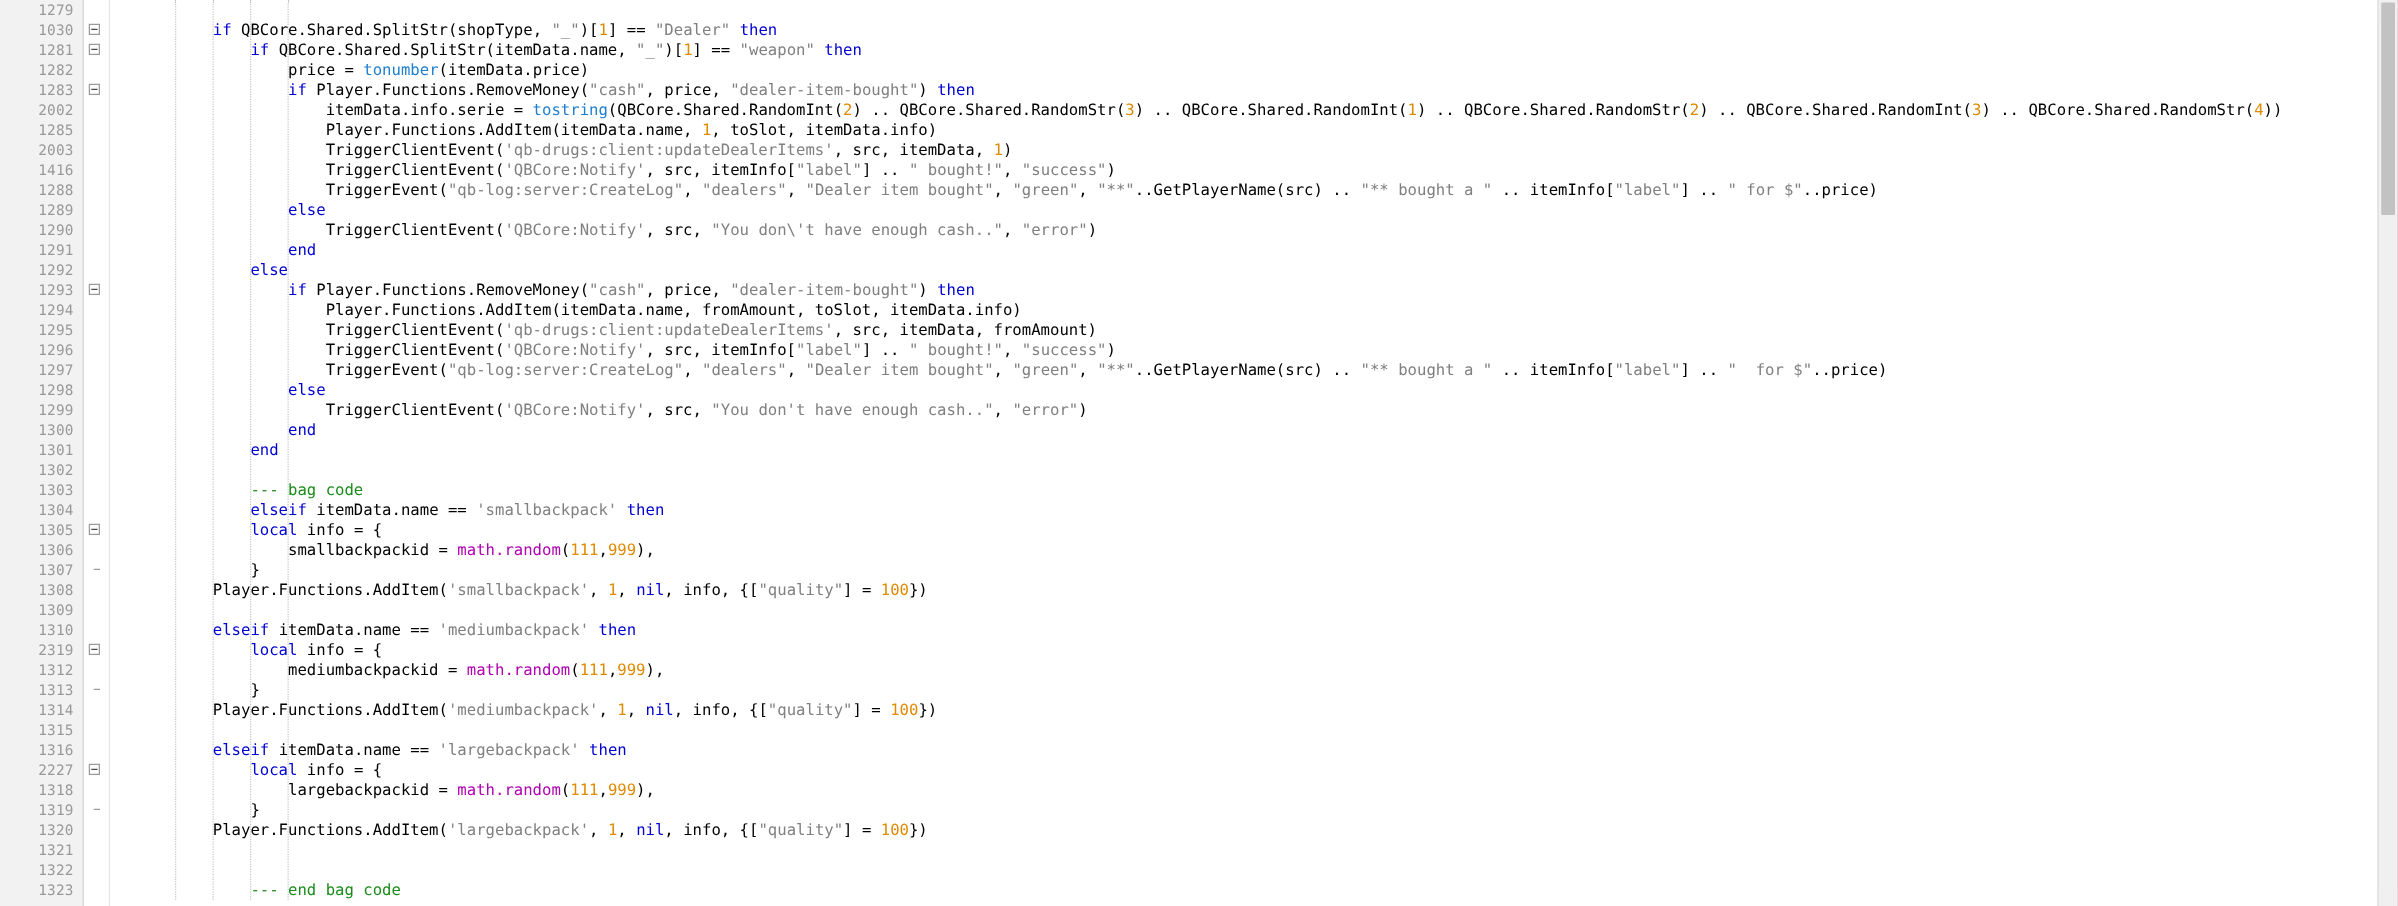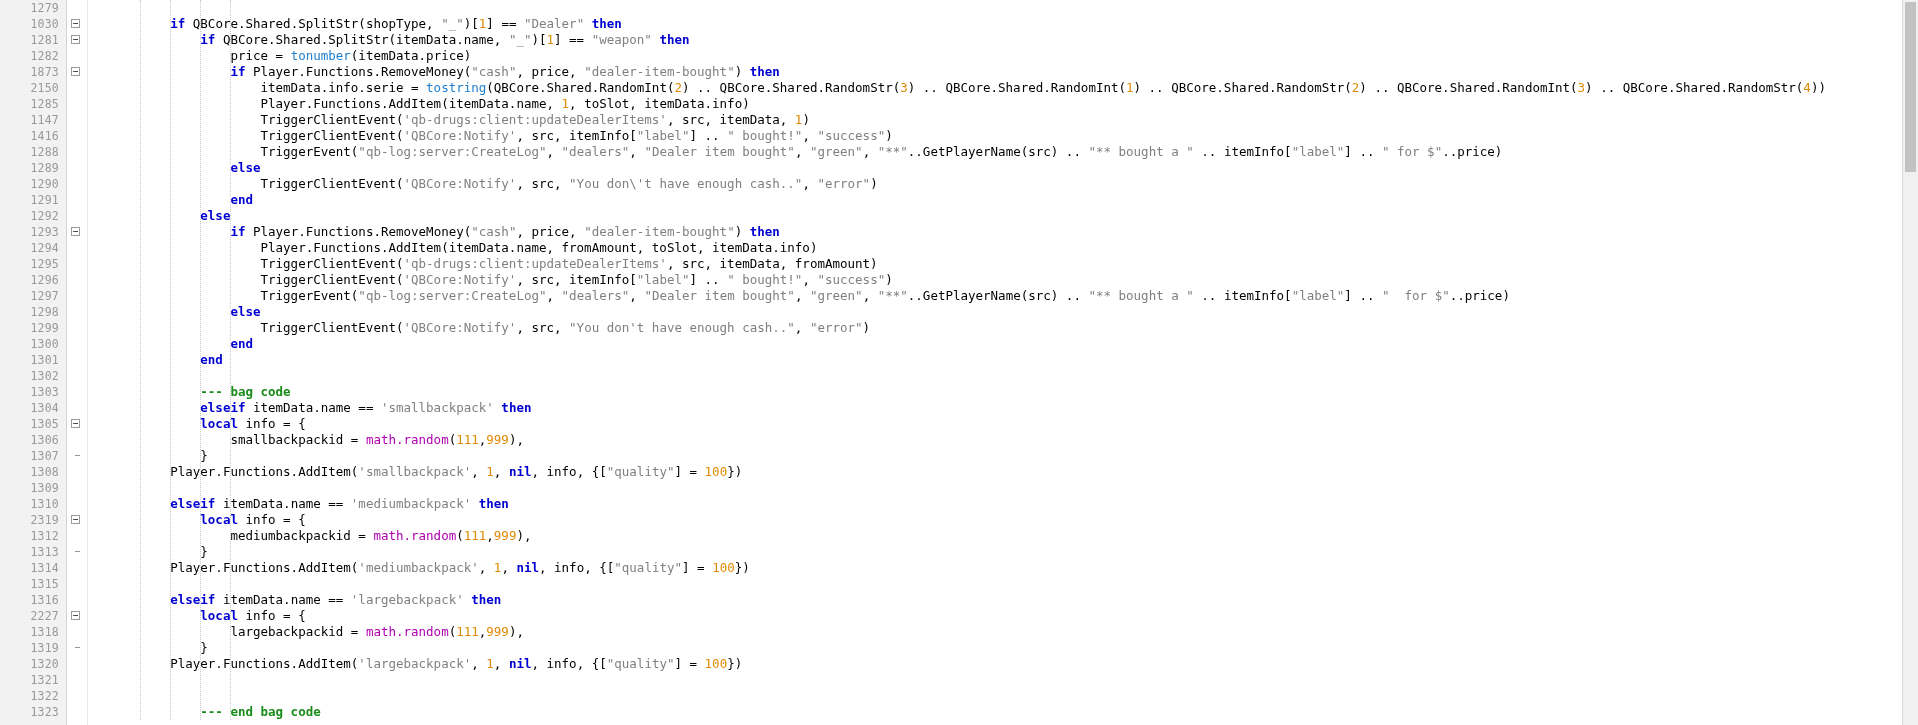--- a/index.html
+++ b/index.html
@@ -114,26 +114,26 @@
     pointer-events: none;
   }
   .guide {
     position: absolute;
     top: 0;
     width: 0;
     border-left: 1px dotted #c8c8c8;
   }
 
   
-  .kw   { color: #0000d0; font-weight: bold; }   
+  .kw   { color: #0000d0; font-weight: normal; }   
   .str  { color: #808080; }                      
   .num  { color: #e08a00; }                      
   .fn   { color: #2080d0; }                      
   .mod  { color: #b000b0; }                      
-  .cmt  { color: #1a8c1a; font-weight: bold; }                      
+  .cmt  { color: #1a8c1a; }                      
   .pl   { color: #000000; }                      
 
   
   .vscroll {
     position: absolute;
     top: 0; right: 0;
     width: 15px;
     height: 725px;
     background: #f0f0f0;
     border-left: 1px solid #dcdcdc;
@@ -169,24 +169,24 @@
 </head>
 <body>
 
 <div id="editor">
 
   <div class="gutter" id="gutter">
       <div class="gutter-num">1279</div>
       <div class="gutter-num">1030</div>
       <div class="gutter-num">1281</div>
       <div class="gutter-num">1282</div>
-      <div class="gutter-num">1873</div>
-      <div class="gutter-num">2150</div>
+      <div class="gutter-num">1283</div>
+      <div class="gutter-num">2002</div>
       <div class="gutter-num">1285</div>
-      <div class="gutter-num">1147</div>
+      <div class="gutter-num">2003</div>
       <div class="gutter-num">1416</div>
       <div class="gutter-num">1288</div>
       <div class="gutter-num">1289</div>
       <div class="gutter-num">1290</div>
       <div class="gutter-num">1291</div>
       <div class="gutter-num">1292</div>
       <div class="gutter-num">1293</div>
       <div class="gutter-num">1294</div>
       <div class="gutter-num">1295</div>
       <div class="gutter-num">1296</div>

